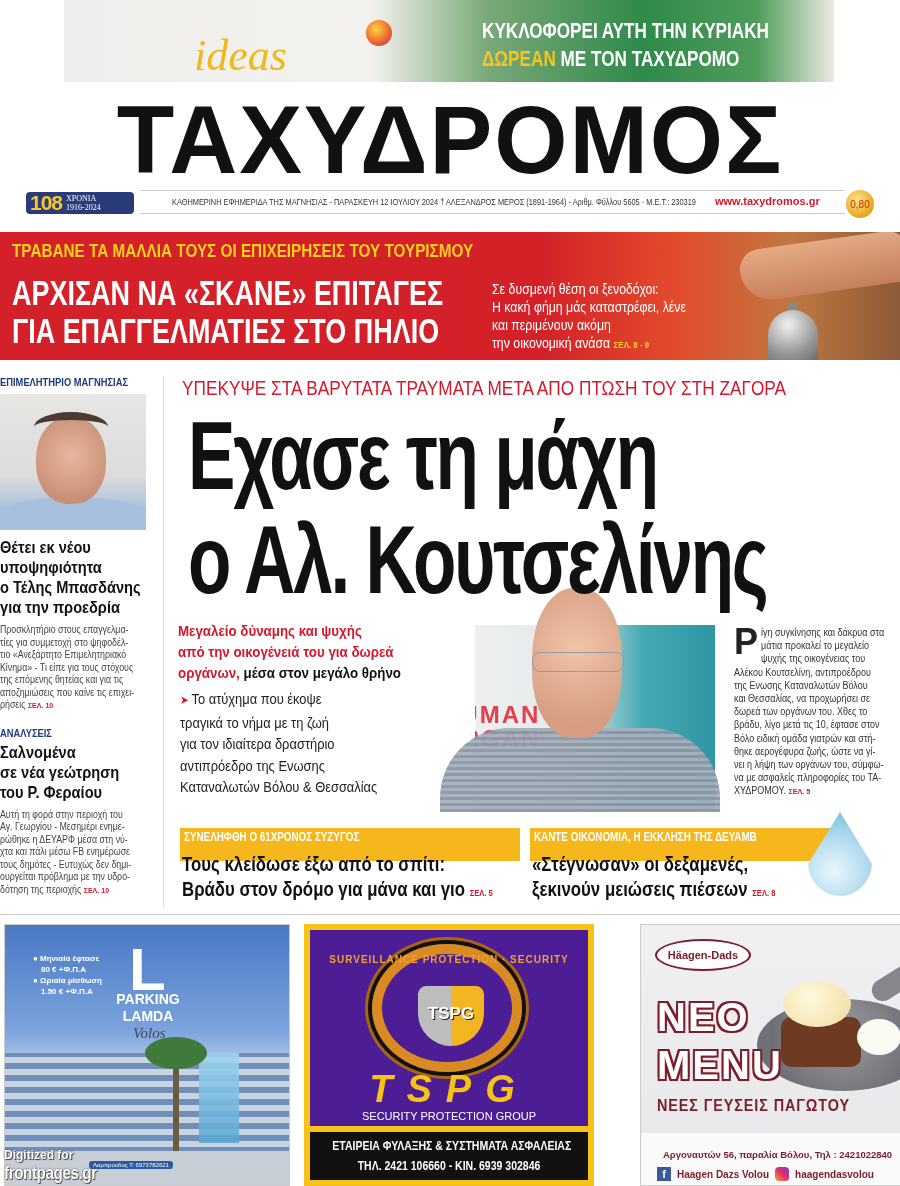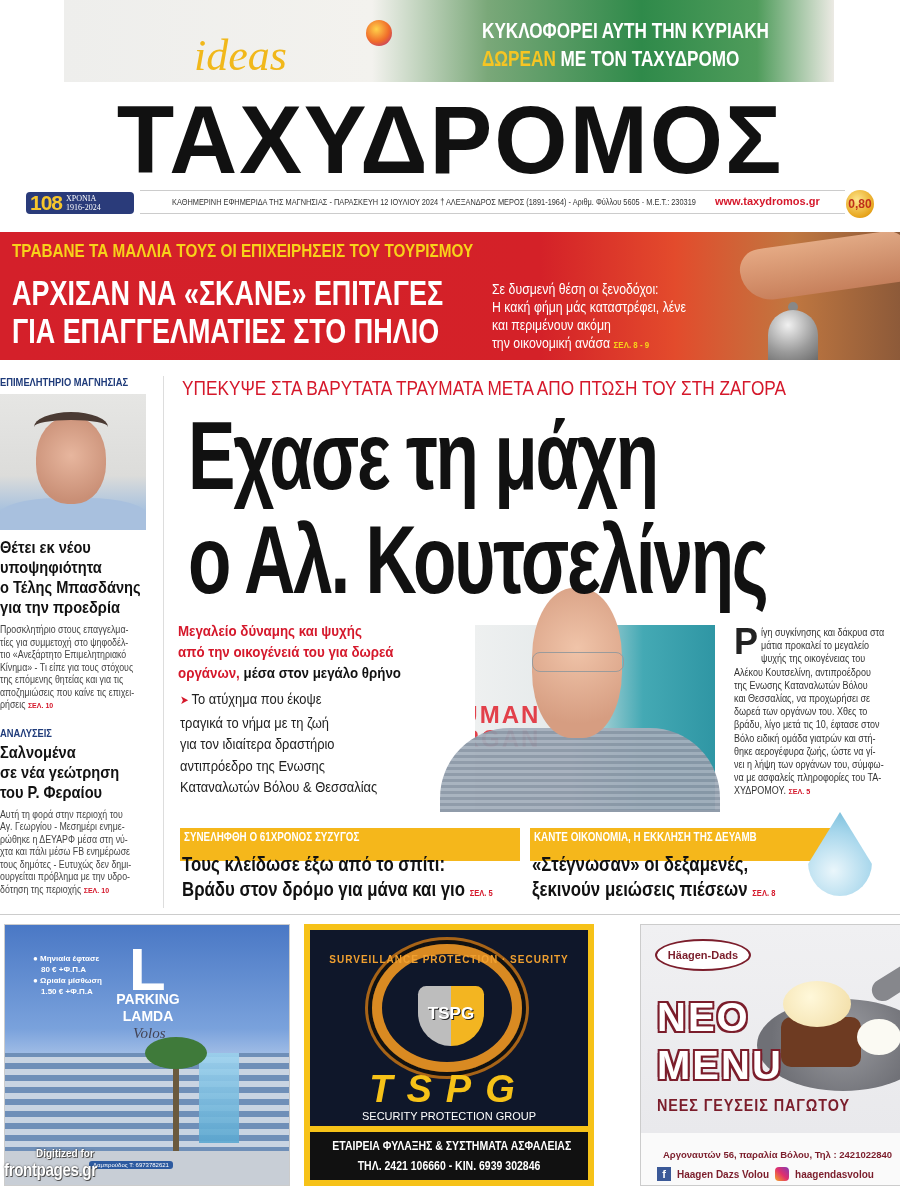--- a/index.html
+++ b/index.html
@@ -23,21 +23,21 @@
   .masthead .title { font-weight: 900; font-size: 96px; letter-spacing: 2px; display: inline-block; transform: scaleX(0.98); line-height: 1; color: #111; }
 
   .infobar { position: absolute; left: 0; top: 190px; width: 804px; height: 28px; }
   .badge108 { position: absolute; left: 26px; top: 2px; width: 108px; height: 22px; background: #2a3b7a; border-radius: 4px; display: flex; align-items: center; }
   .badge108 .num { color: #f7c62c; font-weight: 900; font-size: 21px; padding-left: 4px; letter-spacing: -1px; }
   .badge108 .yrs { color: #fff; font-size: 8px; line-height: 9px; padding-left: 4px; font-family: "Liberation Serif", serif; }
   .infobar .rule { position: absolute; left: 140px; top: 0; width: 705px; height: 24px; border-top: 1px solid #ccc; border-bottom: 1px solid #ccc; }
   .infobar .meta { position: absolute; left: 172px; top: 7px; font-size: 9px; color: #333; white-space: nowrap; transform: scaleX(0.82); transform-origin: left; }
   .infobar .url { position: absolute; left: 715px; top: 5px; font-size: 11px; color: #d5182b; font-weight: bold; }
   .coin { position: absolute; left: 846px; top: 0; width: 28px; height: 28px; border-radius: 50%; background: radial-gradient(circle at 40% 35%, #fde58a, #e7a51d 70%, #c77f0f);
-    font-size: 12px; color: #c0301a; font-weight: bold; display: flex; align-items: center; justify-content: center; }
+    font-size: 10px; color: #c0301a; font-weight: normal; display: flex; align-items: center; justify-content: center; }
 
   
   .redbanner { position: absolute; left: 0; top: 232px; width: 900px; height: 128px;
     background: linear-gradient(90deg, #d4202a 0%, #d42128 60%, #e34b2c 75%, #c07740 88%, #8d5a39 100%); overflow: hidden; }
   .redbanner .kicker { position: absolute; left: 12px; top: 9px; color: #f7d21a; font-weight: bold; font-size: 18px; transform: scaleX(0.85); transform-origin: left; white-space: nowrap; }
   .redbanner .h1 { position: absolute; left: 12px; top: 42px; color: #fff; font-weight: bold; font-size: 35px; line-height: 38px; transform: scaleX(0.77); transform-origin: left; white-space: nowrap; }
   .redbanner .sub { position: absolute; left: 492px; top: 48px; color: #fff; font-size: 14px; line-height: 18px; transform: scaleX(0.88); transform-origin: left; white-space: nowrap; }
   .redbanner .sub .pg { color: #f7d21a; font-size: 9px; font-weight: bold; }
   .hand { position: absolute; left: 740px; top: 8px; width: 170px; height: 52px; border-radius: 40px 40px 10px 60px; background: linear-gradient(180deg, #e8b08c, #c9825f); transform: rotate(-8deg); opacity: 0.9; }
   .bell { position: absolute; left: 768px; top: 78px; width: 50px; height: 50px; border-radius: 50% 50% 0 0; background: radial-gradient(circle at 40% 30%, #f1f1f1, #9a9a9a 60%, #6b6b6b); }
@@ -93,25 +93,25 @@
   .ad1 .pk { position: absolute; left: 0; width: 286px; text-align: center; top: 66px; color: #fff; font-weight: bold; font-size: 14px; line-height: 17px; }
   .ad1 .volos { position: absolute; left: 128px; top: 100px; font-family: "Liberation Serif", serif; font-style: italic; font-size: 15px; color: #445; }
   .ad1 .bldg { position: absolute; left: 0; top: 128px; width: 286px; height: 100px;
     background: repeating-linear-gradient(0deg, #6f8fb8 0 6px, #c9d4e2 6px 12px), #a7b9d0; }
   .ad1 .bldg2 { position: absolute; left: 194px; top: 128px; width: 40px; height: 90px; background: linear-gradient(180deg, #9fd4f0, #5aa7d0); opacity: 0.9; }
   .ad1 .palm { position: absolute; left: 168px; top: 124px; width: 6px; height: 104px; background: #6b5a3e; }
   .ad1 .fronds { position: absolute; left: 140px; top: 112px; width: 62px; height: 32px; border-radius: 50%; background: #3f7a3a; }
   .ad1 .street { position: absolute; left: 0; top: 226px; width: 286px; height: 36px; background: #c8ced6; }
   .ad1 .phone { position: absolute; left: 84px; top: 236px; background: #2c5aa0; color: #fff; font-size: 6px; padding: 1px 4px; border-radius: 3px; }
   .watermark { position: absolute; left: 4px; top: 1148px; color: #fff; font-weight: bold; text-shadow: 0 0 2px #333, 1px 1px 0 #555; }
-  .watermark .small { font-size: 10px; display: block; padding-left: 32px; }
+  .watermark .small { font-size: 12px; display: block; }
   .watermark .big { font-size: 19px; letter-spacing: -0.5px; transform: scaleX(0.8); transform-origin: left; display: inline-block; }
 
   .ad2 { left: 304px; width: 290px; background: #f6c218; padding: 4px; }
-  .ad2 .inner { position: absolute; left: 6px; top: 6px; width: 278px; height: 196px; background: #0f172a; }
+  .ad2 .inner { position: absolute; left: 6px; top: 6px; width: 278px; height: 196px; background: #4c1d95; }
   .ad2 .ring { position: absolute; left: 62px; top: 14px; width: 150px; height: 128px; border-radius: 50%; border: 10px solid #d98a22; box-shadow: 0 0 0 4px #111, 0 0 0 7px #a86417; }
   .ad2 .ringtxt { position: absolute; left: 0; width: 278px; text-align: center; top: 24px; color: #111; font-weight: 900; font-size: 10px; letter-spacing: 1px; }
   .ad2 .shield { position: absolute; left: 108px; top: 56px; width: 66px; height: 60px; background: linear-gradient(90deg, #bdbdbd 50%, #f3b521 50%); border-radius: 10px 10px 40px 40px; }
   .ad2 .shield span { position: absolute; left: 0; width: 66px; text-align: center; top: 18px; color: #fff; font-weight: 900; font-size: 17px; text-shadow: 1px 1px 0 #222; }
   .ad2 .tspg { position: absolute; left: 0; width: 278px; text-align: center; top: 140px; color: #f6c218; font-weight: 900; font-style: italic; font-size: 38px; letter-spacing: 14px; line-height: 38px; }
   .ad2 .spg { position: absolute; left: 0; width: 278px; text-align: center; top: 180px; color: #fff; font-weight: normal; font-size: 11px; }
   .ad2 .bottom { position: absolute; left: 6px; top: 208px; width: 278px; height: 48px; background: #111; color: #fff; font-weight: bold; text-align: center; font-size: 12.5px; line-height: 20px; padding-top: 4px; }
   .ad2 .bottom div { transform: scaleX(0.84); white-space: nowrap; }
 
   .ad3 { left: 608px; width: 290px; border: 1px solid #ccc; background: linear-gradient(180deg, #f0f0f2 0%, #e9e9ec 80%, #fafafa 80%); margin-left: 32px; }

